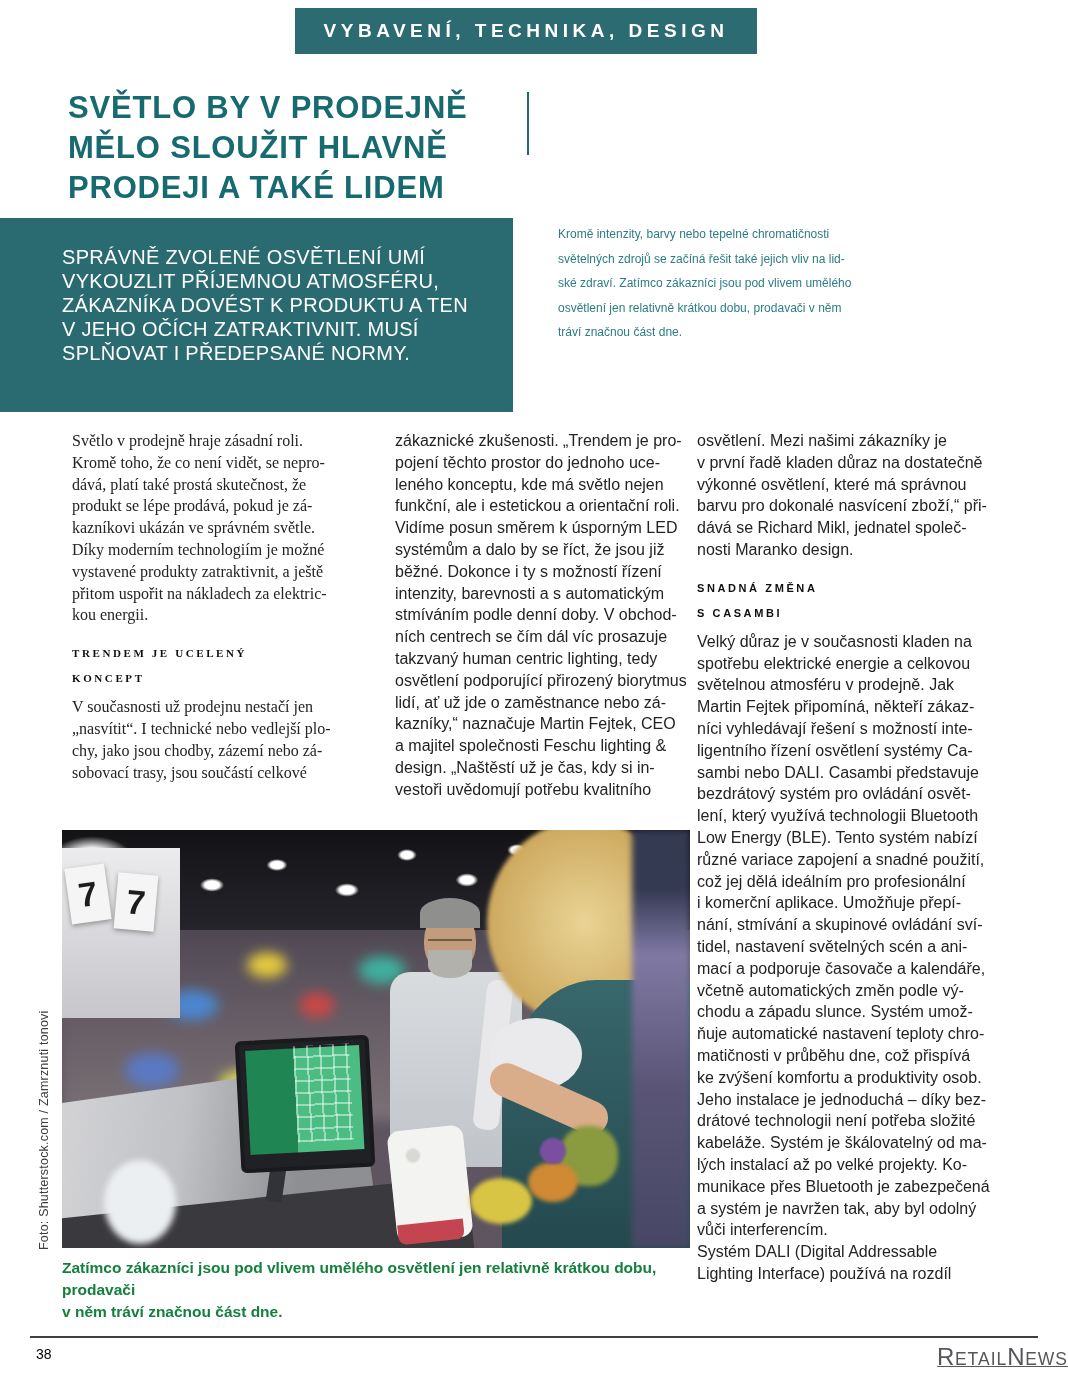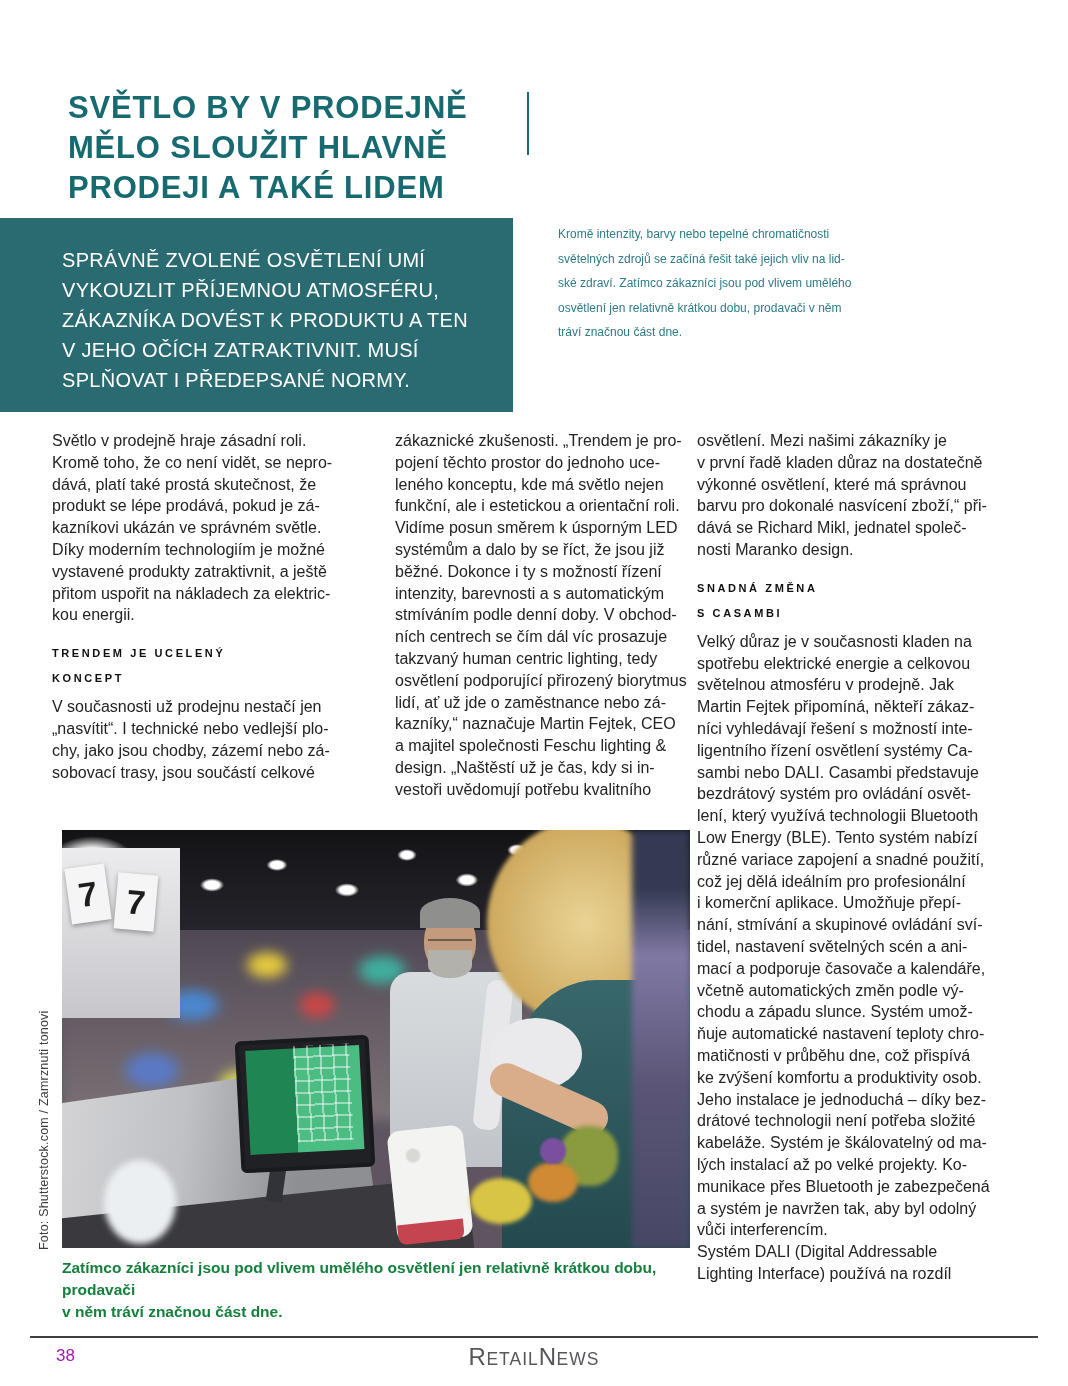--- a/index.html
+++ b/index.html
@@ -23,32 +23,32 @@
     font-size:31px; line-height:40px; font-weight:bold; letter-spacing:0.8px;
     color:#176b70;
   }
   .headline-divider {
     position:absolute; left:527px; top:92px; width:2px; height:63px; background:#1d6a70;
   }
 
   
   .lead-box { position:absolute; left:0; top:218px; width:513px; height:194px; background:#2a6b72; }
   .lead-text { position:absolute; left:62px; top:27px; width:430px; color:#fff;
-    font-size:20px; line-height:30px; letter-spacing:0.3px; }
+    font-size:20px; line-height:24px; letter-spacing:0.3px; }
 
   
   .intro { position:absolute; left:558px; top:222px; width:445px; color:#2d7c84;
     font-size:12px; line-height:24.6px; }
 
   
   .col { position:absolute; top:430px; width:300px; color:#232323; font-size:16px; line-height:21.8px; }
   .col p { margin:0; }
   .col h2 { margin:15px 0 5px; font-size:11px; line-height:25px; letter-spacing:2.6px;
     color:#0f0f0f; font-weight:bold; }
-  .col1 { left:52px; } .col2 { left:395px; } .col3 { left:697px; }
+  .col1 { left:72px;font-family:Liberation Serif, serif; } .col2 { left:395px; } .col3 { left:697px; }
 
   
   .photo { position:absolute; left:62px; top:830px; width:628px; height:418px;
     overflow:hidden; background:#5e5560; }
   .photo * { position:absolute; }
   .ph-shelves { left:0; top:80px; width:100%; height:210px; filter:blur(6px);
     background:
       radial-gradient(40px 30px at 60px 60px, #8a6cc0 0 45%, transparent 70%),
       radial-gradient(45px 26px at 130px 95px, #4b86cf 0 45%, transparent 70%),
       radial-gradient(34px 22px at 205px 55px, #e3c83e 0 45%, transparent 70%),
@@ -145,30 +145,31 @@
     transform:rotate(-90deg); transform-origin:0 0;
     font-size:12.5px; color:#3c3c3c; letter-spacing:0.2px;
   }
 
   
   .caption { position:absolute; left:62px; top:1257px; width:645px;
     font-weight:bold; font-size:15.5px; line-height:22px; color:#15803d; }
 
   
   .footer-rule { position:absolute; left:30px; top:1336px; width:1008px; height:2px; background:#404043; }
-  .page-num { position:absolute; left:56px; top:1346px; font-size:17px; color:#a21caf; }
-  .logo { position:absolute; left:0; top:1343px; width:100%; text-align:center; color:#56575b; }
+  .page-num { position:absolute; left:36px; top:1346px; font-size:14px; color:#000000; }
+  .logo { position:absolute; left:0; top:1343px; width:100%; text-align:right; color:#56575b;text-decoration:underline; }
   .logo .lg { font-size:24px; letter-spacing:0.5px; }
   .logo .sm { font-size:17.5px; letter-spacing:1px; }
 </style>
 </head>
 <body>
 
 <div class="page">
 
+  <div class="kicker">VYBAVENÍ, TECHNIKA, DESIGN</div>
 
   <h1 class="headline prelines">SVĚTLO BY V PRODEJNĚ
 MĚLO SLOUŽIT HLAVNĚ
 PRODEJI A TAKÉ LIDEM</h1>
   <div class="headline-divider"></div>
 
   <div class="lead-box">
     <div class="lead-text prelines">SPRÁVNĚ ZVOLENÉ OSVĚTLENÍ UMÍ
 VYKOUZLIT PŘÍJEMNOU ATMOSFÉRU,
 ZÁKAZNÍKA DOVÉST K PRODUKTU A TEN

